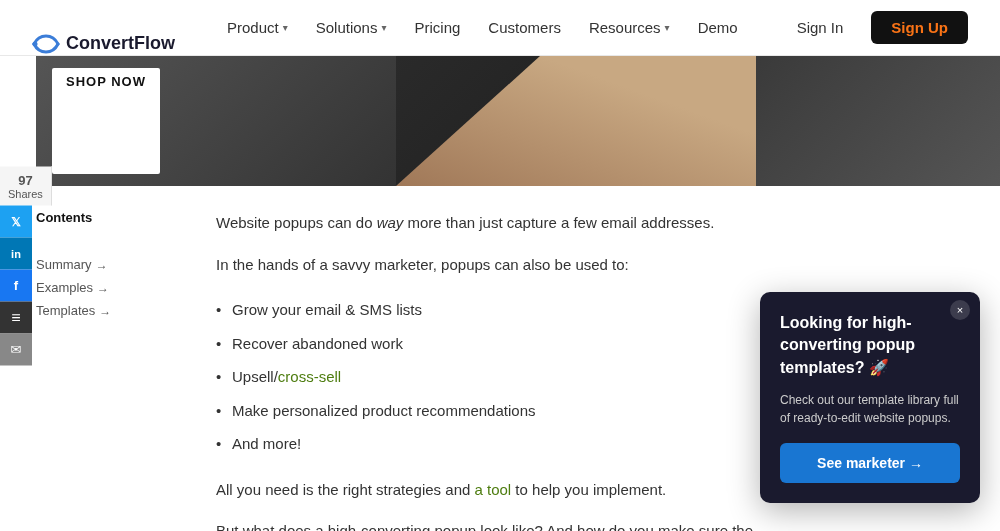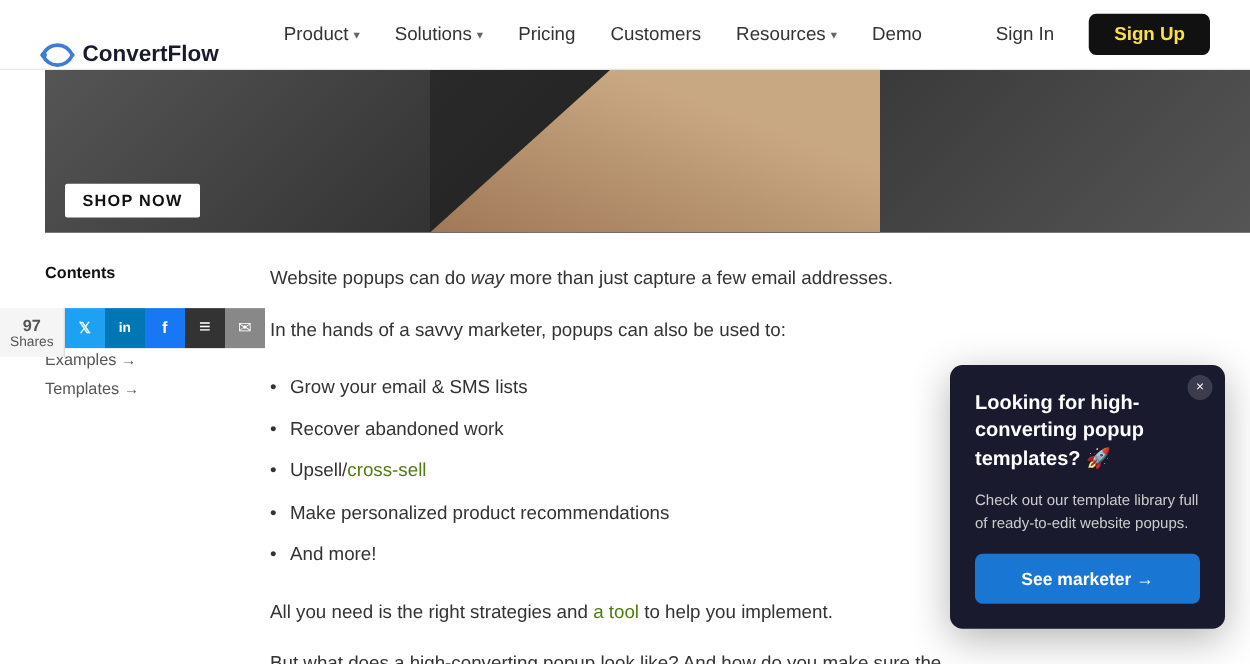--- a/index.html
+++ b/index.html
@@ -63,36 +63,36 @@
       font-size: 15px;
       color: #333;
       background: none;
       border: none;
       cursor: pointer;
       border-radius: 4px;
     }
     .btn-signup {
       padding: 8px 20px;
       font-size: 15px;
-      color: #fde047;
+      color: #f97316;
       background: #111;
       border: none;
       border-radius: 6px;
       cursor: pointer;
       font-weight: 600;
     }
 
     
     .social-sidebar {
       position: fixed;
       left: 0;
       top: 50%;
       transform: translateY(-50%);
       display: flex;
-      flex-direction: row;
+      flex-direction: column;
       z-index: 50;
     }
     .social-count {
       background: #f5f5f5;
       text-align: center;
       padding: 6px 8px;
       font-size: 11px;
       color: #555;
       border-right: 1px solid #ddd;
     }
@@ -235,24 +235,23 @@
 
     
     .hero-images-container {
       display: flex;
       height: 130px;
       overflow: hidden;
       background: #111;
       margin-left: 36px;
     }
     .hero-img-left {
-      width: 308px;
+      width: 360px;
       background: linear-gradient(135deg, #555 0%, #333 100%);
       display: flex;
-      align-items: flex-end;
       padding: 12px 16px;
       position: relative;
     }
     .shop-now-btn {
       background: #fff;
       color: #111;
       font-weight: 700;
       font-size: 13px;
       padding: 6px 14px;
       border-radius: 2px;

